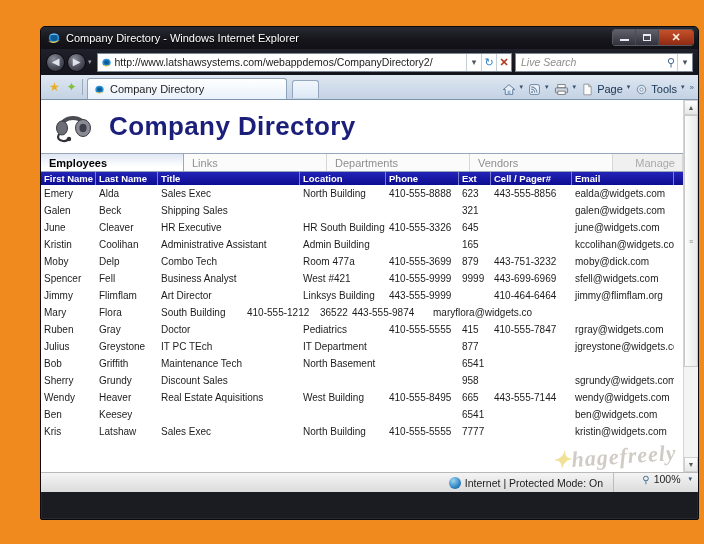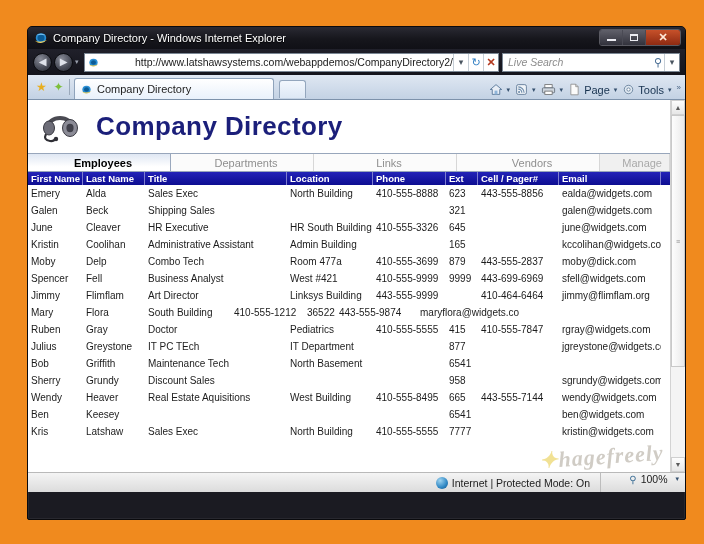--- a/index.html
+++ b/index.html
@@ -14,21 +14,21 @@
   
   #matte {
     position: absolute; left: 0; top: 0;
     width: 704px; height: 544px;
     background: #F08A1E;
   }
 
   
   #window {
     position: absolute;
-    left: 27px; top: 26px;
+    left: 40px; top: 26px;
     width: 659px; height: 494px;
     background: #1b1b22;
     border: 1px solid #0a0a0d;
     border-radius: 5px 5px 2px 2px;
     box-shadow: 0 0 0 1px rgba(255,255,255,0.06) inset;
     overflow: hidden;
   }
 
   
   #titlebar {
@@ -98,21 +98,20 @@
     border: 1px solid #7b8794;
     display: flex; align-items: center;
     min-width: 0;
   }
   #addr-favicon { margin: 0 3px 0 3px; flex: 0 0 auto; }
   #addr-url {
     flex: 1 1 auto;
     font-size: 10.5px; color: #1a1a1a;
     white-space: nowrap; overflow: hidden;
     line-height: 17px;
-    text-align: right;
   }
   .addr-btn {
     width: 15px; height: 17px; flex: 0 0 auto;
     display: flex; align-items: center; justify-content: center;
     font-size: 9px; color: #4a5560;
     border-left: 1px solid #c6ced6;
   }
   #refresh-btn { color: #2a7ac0; font-size: 11px; }
   #stop-btn { color: #b33a20; font-weight: bold; font-size: 11px; }
   #searchbox {
@@ -162,21 +161,21 @@
   #newtab {
     width: 27px; height: 18px; margin-left: 5px; margin-bottom: 1px;
     background: linear-gradient(to bottom,#f2f7fd,#dde8f5);
     border: 1px solid #93a6bd; border-bottom: none;
     border-radius: 3px 3px 0 0;
   }
   #tbspacer { flex: 1 1 auto; }
   #toolicons {
     display: flex; align-items: center; margin-bottom: 3px; padding-right: 4px;
   }
-  .ti { display: flex; align-items: center; margin-left: 5px; }
+  .ti { display: flex; align-items: flex-start; margin-left: 5px; }
   .ti .lbl { font-size: 11px; color: #17324f; margin-left: 3px; }
   .caret { font-size: 7px; color: #35506e; margin-left: 4px; }
   .chevrons { font-size: 8px; color: #4a6585; margin-left: 5px; align-self: flex-start; }
 
   
   #content {
     position: relative;
     height: 372px;
     background: #ffffff;
     display: flex;
@@ -209,21 +208,20 @@
     border-top: 1px solid #98a6bb;
     border-bottom: 1px solid #98a6bb;
   }
   .app-tab {
     font-size: 11px;
     display: flex; align-items: center;
     padding-left: 8px;
     color: #8f8f8f;
     background: #fbfbfb;
     border-right: 1px solid #d7d7d7;
-    justify-content: center;
   }
   .app-tab.active {
     color: #000000; font-weight: bold;
     background: linear-gradient(to bottom,#dfe7f3 0%,#ffffff 75%);
     border-right: 1px solid #9aa8bd;
   }
   .app-tab.manage {
     justify-content: flex-end; padding-right: 7px;
     color: #a9a9a9; background: #f0f0f0;
   }
@@ -451,24 +449,24 @@
           <circle cx="18" cy="30" r="2.2" fill="#2f2f36"></circle>
         </svg>
         <div id="page-title">Company Directory</div>
       </div>
 
       <div id="apptabs">
         <div class="app-tab active" style="width:143px">
           <span>Employees</span>
         </div>
         <div class="app-tab" style="width:143px">
+          <span>Links</span>
+        </div>
+        <div class="app-tab" style="width:143px">
           <span>Departments</span>
-        </div>
-        <div class="app-tab" style="width:143px">
-          <span>Links</span>
         </div>
         <div class="app-tab" style="width:143px">
           <span>Vendors</span>
         </div>
         <div class="app-tab manage" style="flex:1 1 auto">
           <span>Manage</span>
         </div>
       </div>
 
       <div id="grid">
@@ -523,21 +521,21 @@
               <div class="cell c-cell"></div>
               <div class="cell c-email">kccolihan@widgets.com</div>
             </div>
             <div class="grow">
               <div class="cell c-first">Moby</div>
               <div class="cell c-last">Delp</div>
               <div class="cell c-title">Combo Tech</div>
               <div class="cell c-loc">Room 477a</div>
               <div class="cell c-phone">410-555-3699</div>
               <div class="cell c-ext">879</div>
-              <div class="cell c-cell">443-555-2837</div>
+              <div class="cell c-cell">443-751-3232</div>
               <div class="cell c-email">moby@dick.com</div>
             </div>
             <div class="grow">
               <div class="cell c-first">Spencer</div>
               <div class="cell c-last">Fell</div>
               <div class="cell c-title">Business Analyst</div>
               <div class="cell c-loc">West #421</div>
               <div class="cell c-phone">410-555-9999</div>
               <div class="cell c-ext">9999</div>
               <div class="cell c-cell">443-699-6969</div>

